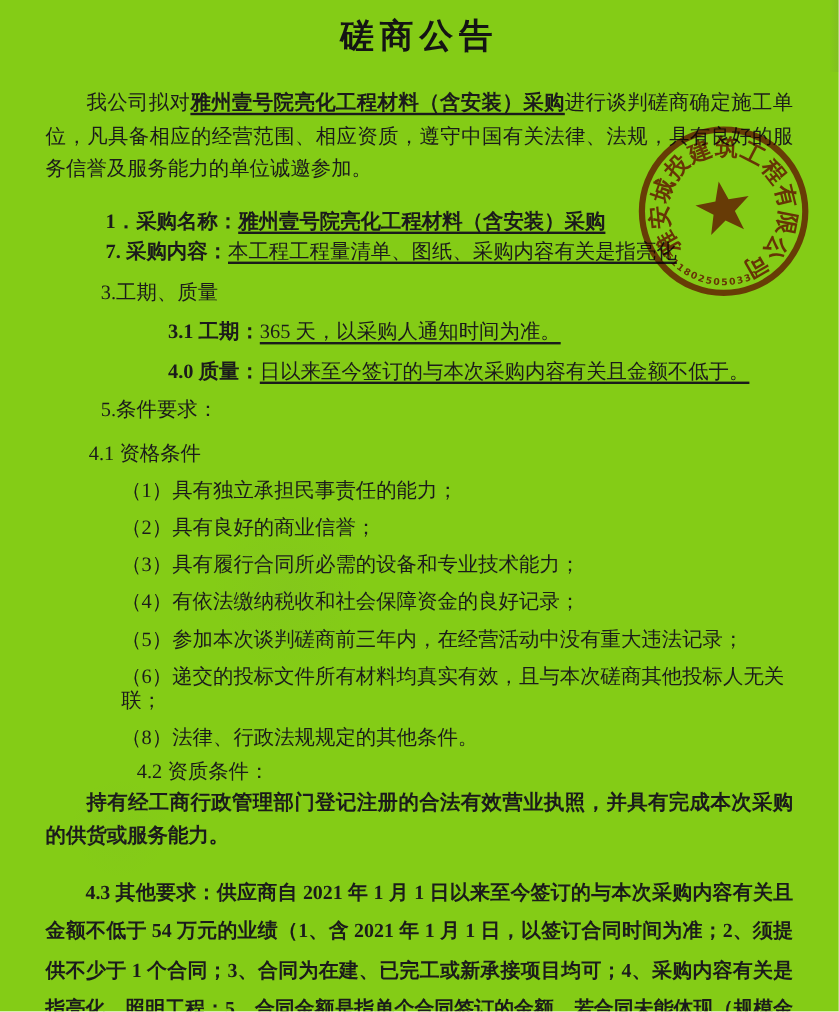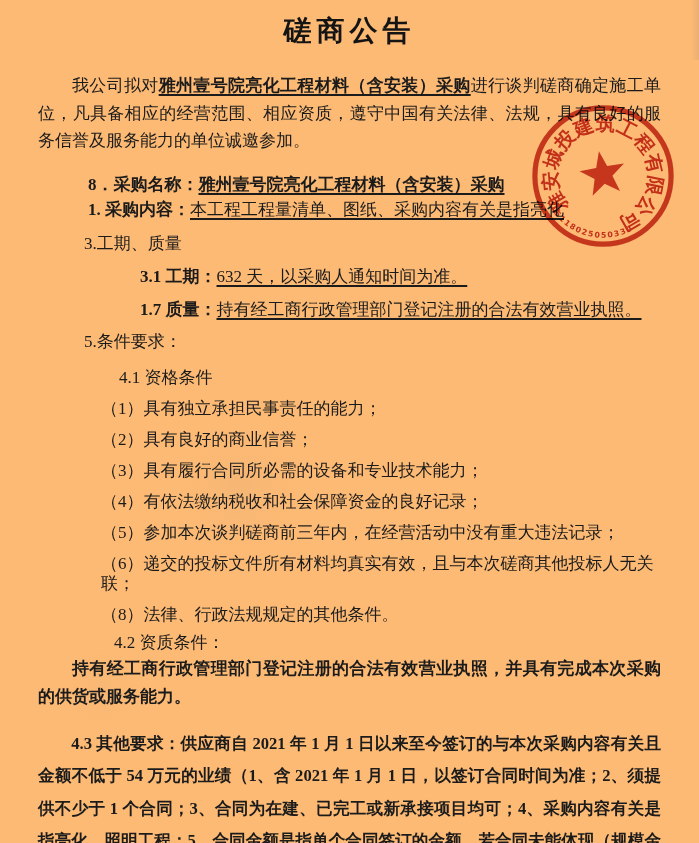--- a/index.html
+++ b/index.html
@@ -1,20 +1,20 @@
 <!DOCTYPE html>
 <html><head>
 <meta charset="utf-8">
 <style>
   html,body{margin:0;padding:0;background:#ffffff;}
   .page{
     position:relative;
     width:699px;height:843px;
     margin:0 auto;
-    background:#fdba74;
+    background:#84cc16;
     overflow:hidden;
     font-family:"Liberation Serif","DejaVu Serif",serif;
     color:#1b1b1b;
   }
   .inner{padding:14px 38px 0 38px;}
   .doc-title{
     text-align:center;
     font-size:28px;
     line-height:34px;
     font-weight:700;
@@ -29,21 +29,21 @@
     text-indent:2em;
   }
   .u{text-decoration:underline;text-underline-offset:3px;text-decoration-thickness:1.5px;}
   .b{font-weight:700;}
   .num-item{margin-left:50px;font-size:17px;line-height:25px;}
   .num-item.first{margin-top:7px;}
   .num-item .label{font-weight:700;}
   .sec-title{margin-left:46px;font-size:17px;font-weight:400;margin-top:11px;line-height:21px;}
   .sub-item{margin-left:76px;font-size:17px;margin-top:12px;line-height:21px;}
   .sub-item .label{font-weight:700;margin-left:26px;}
-  .sub41-title{margin-left:81px;font-size:17px;margin-top:15px;line-height:21px;}
+  .sub41-title{margin-left:36px;font-size:17px;margin-top:15px;line-height:21px;}
   .qual{margin-left:63px;font-size:17px;margin-top:11px;line-height:20px;}
   .sub42-title{margin-left:76px;font-size:17px;margin-top:8px;line-height:20px;}
   .sub42-body{font-weight:700;font-size:17px;line-height:28px;text-indent:2em;text-align:justify;margin-top:2px;}
   .sub43-body{font-weight:700;font-size:16.6px;line-height:32.5px;text-align:justify;text-indent:2em;margin-top:7px;}
   
   .seal{
     position:absolute;
     left:526px;top:102px;
     width:154px;height:148px;
     mix-blend-mode:multiply;
@@ -78,29 +78,29 @@
 <div class="page">
   <div class="smudge smudge-1"></div>
   <div class="smudge smudge-2"></div>
   <div class="edge-shade"></div>
 
   <div class="inner">
     <div class="doc-title">磋商公告</div>
 
     <p class="intro"><span>我公司拟对</span><span class="b u">雅州壹号院亮化工程材料（含安装）采购</span><span>进行谈判磋商确定施工单位，凡具备相应的经营范围、相应资质，遵守中国有关法律、法规，具有良好的服务信誉及服务能力的单位诚邀参加。</span></p>
 
-    <div class="num-item first"><span class="label">8．采购名称：</span><span class="b u">雅州壹号院亮化工程材料（含安装）采购</span></div>
+    <div class="num-item first"><span class="label">1．采购名称：</span><span class="b u">雅州壹号院亮化工程材料（含安装）采购</span></div>
 
-    <div class="num-item"><span class="label">1. 采购内容：</span><span class="u">本工程工程量清单、图纸、采购内容有关是指亮化</span></div>
+    <div class="num-item"><span class="label">7. 采购内容：</span><span class="u">本工程工程量清单、图纸、采购内容有关是指亮化</span></div>
 
     <div class="sec-title">3.工期、质量</div>
 
-    <div class="sub-item"><span class="label">3.1 工期：</span><span class="u">632 天，以采购人通知时间为准。</span></div>
+    <div class="sub-item"><span class="label">3.1 工期：</span><span class="u">365 天，以采购人通知时间为准。</span></div>
 
-    <div class="sub-item"><span class="label">1.7 质量：</span><span class="u">持有经工商行政管理部门登记注册的合法有效营业执照。</span></div>
+    <div class="sub-item"><span class="label">4.0 质量：</span><span class="u">日以来至今签订的与本次采购内容有关且金额不低于。</span></div>
 
     <div class="sec-title">5.条件要求：</div>
 
     <div class="sub41-title">4.1 资格条件</div>
 
     <div class="qual">（1）具有独立承担民事责任的能力；</div>
     <div class="qual">（2）具有良好的商业信誉；</div>
     <div class="qual">（3）具有履行合同所必需的设备和专业技术能力；</div>
     <div class="qual">（4）有依法缴纳税收和社会保障资金的良好记录；</div>
     <div class="qual">（5）参加本次谈判磋商前三年内，在经营活动中没有重大违法记录；</div>

